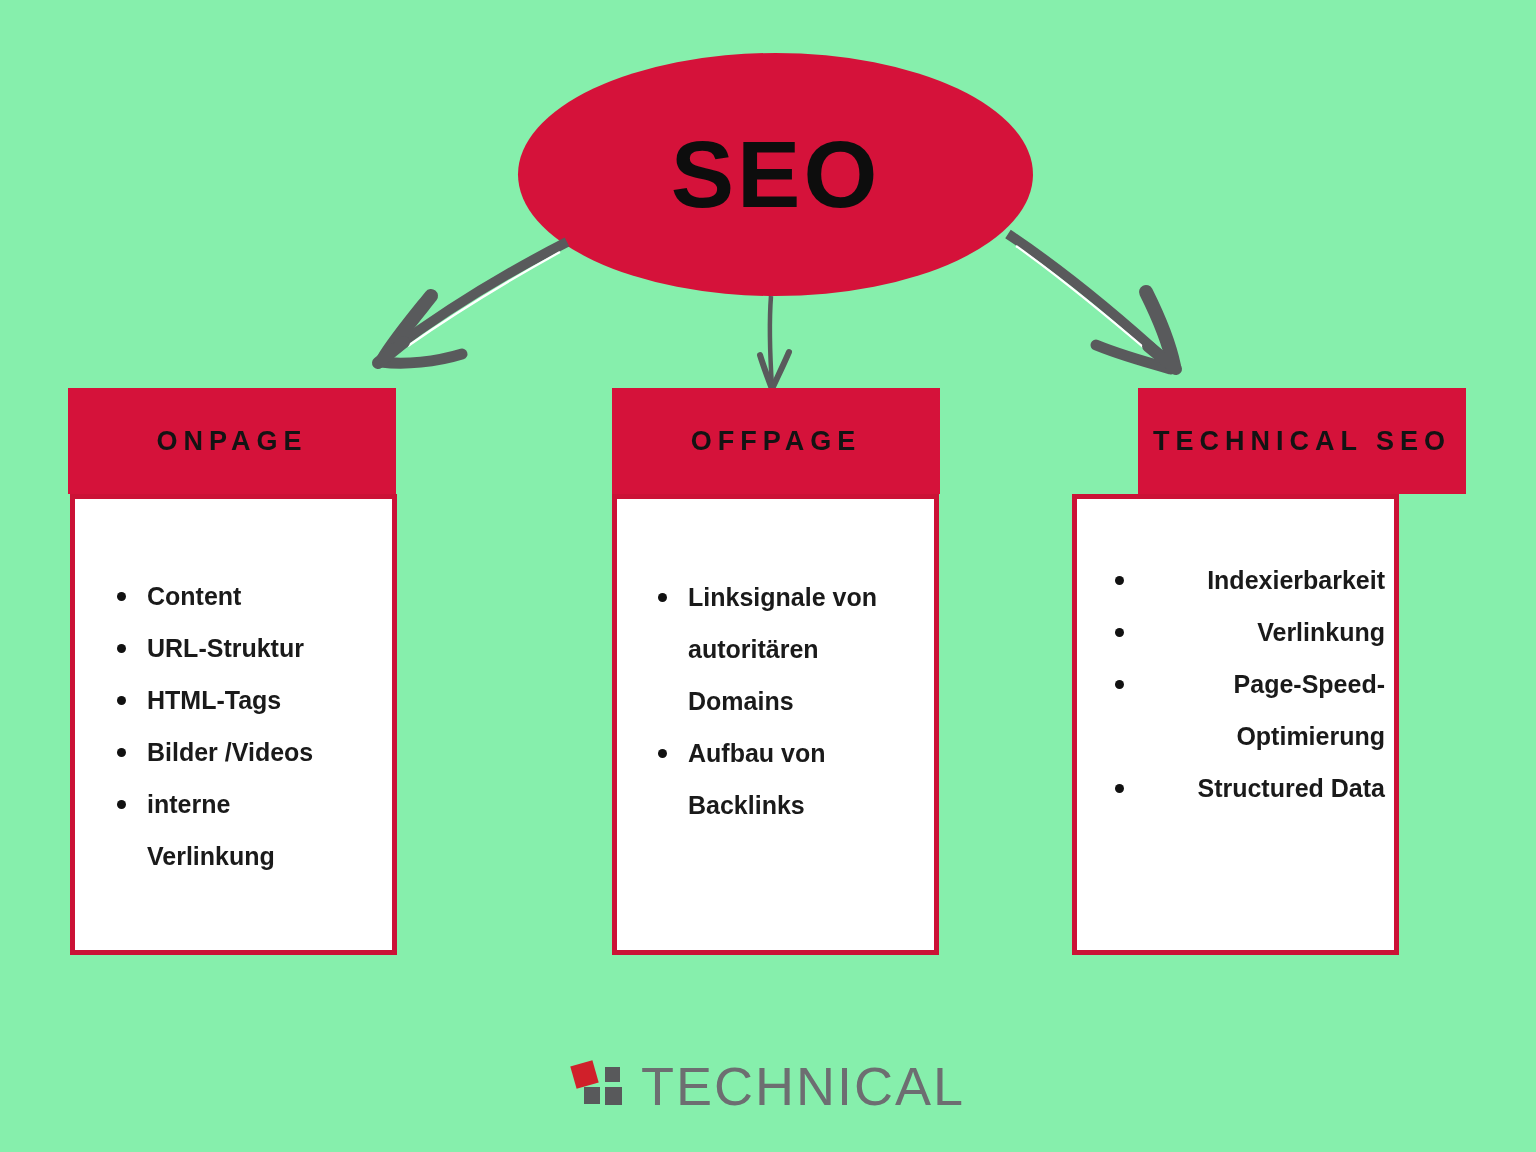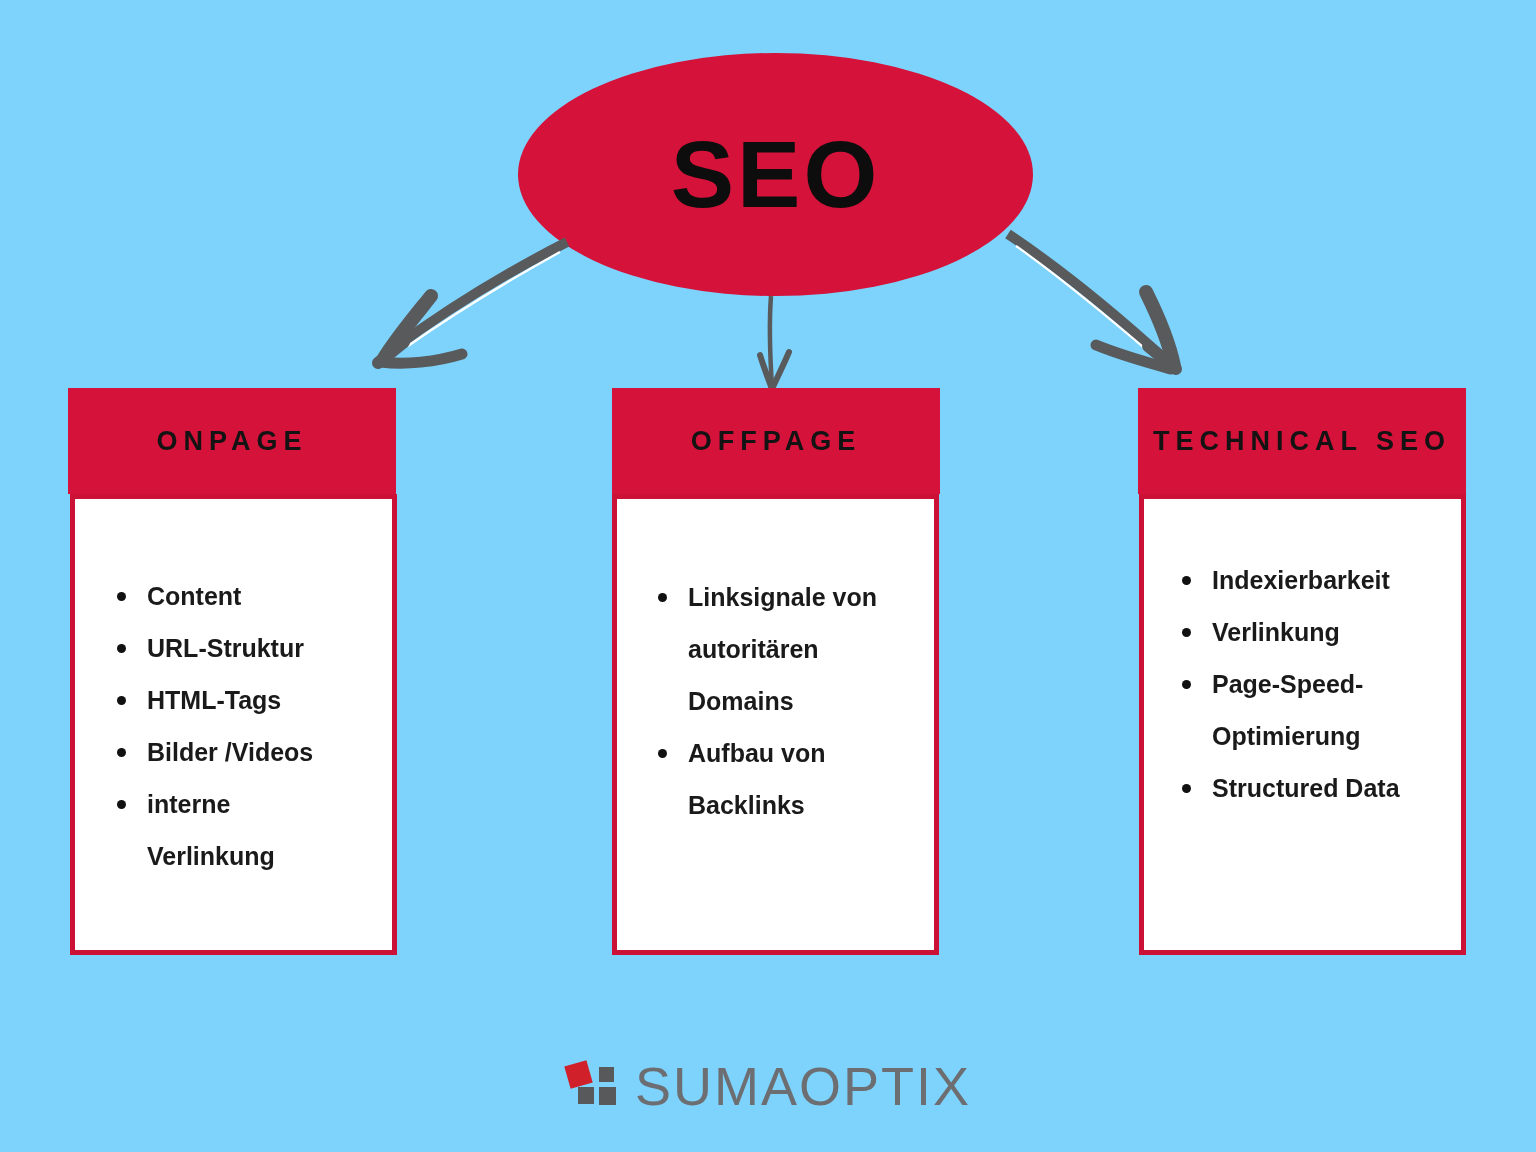--- a/index.html
+++ b/index.html
@@ -1,19 +1,19 @@
 <!DOCTYPE html>
 <html><head>
 <meta charset="utf-8">
 <style>
   html,body{margin:0;padding:0;background:#ffffff;}
   .canvas{
     position:relative;
     width:1536px;height:1152px;
-    background:#7dd3fc;
+    background:#86efac;
     overflow:hidden;
     font-family:"Liberation Sans", sans-serif;
   }
   
   .ellipse{
     position:absolute;left:518px;top:53px;width:515px;height:243px;
     background:#D5123A;border-radius:50%;
     display:flex;align-items:center;justify-content:center;
   }
   .ellipse span{
@@ -28,21 +28,21 @@
   }
   .col-header span{
     color:#131313;font-size:27px;font-weight:bold;letter-spacing:6px;
   }
   .h1{left:68px;} .h2{left:612px;} .h3{left:1138px;}
   
   .col-box{
     position:absolute;top:494px;width:327px;height:461px;
     background:#ffffff;border:5px solid #CB1236;box-sizing:border-box;
   }
-  .b1{left:70px;} .b2{left:612px;} .b3{left:1139px;}
+  .b1{left:70px;} .b2{left:612px;} .b3{left:1072px;text-align:right;}
   .col-box ul{list-style:none;margin:0;}
   .b1 ul{padding:71px 8px 0 72px;}
   .b2 ul{padding:72px 0 0 71px;}
   .b3 ul{padding:55px 0 0 68px;}
   .col-box li{
     position:relative;
     color:#1a1a1a;font-size:25px;font-weight:bold;line-height:52px;
   }
   .b1 li{width:200px;} .b2 li{width:240px;} .b3 li{width:240px;}
   .col-box li::before{
@@ -129,16 +129,16 @@
     </ul>
   </div>
 
   <div class="logo">
     <div class="logo-icon">
       <div class="sq sq-red"></div>
       <div class="sq sq-tr"></div>
       <div class="sq sq-bl"></div>
       <div class="sq sq-br"></div>
     </div>
-    <div class="logo-text">SUMAOPTIX</div>
+    <div class="logo-text">TECHNICAL</div>
   </div>
 
 </div>
 
 </body></html>

